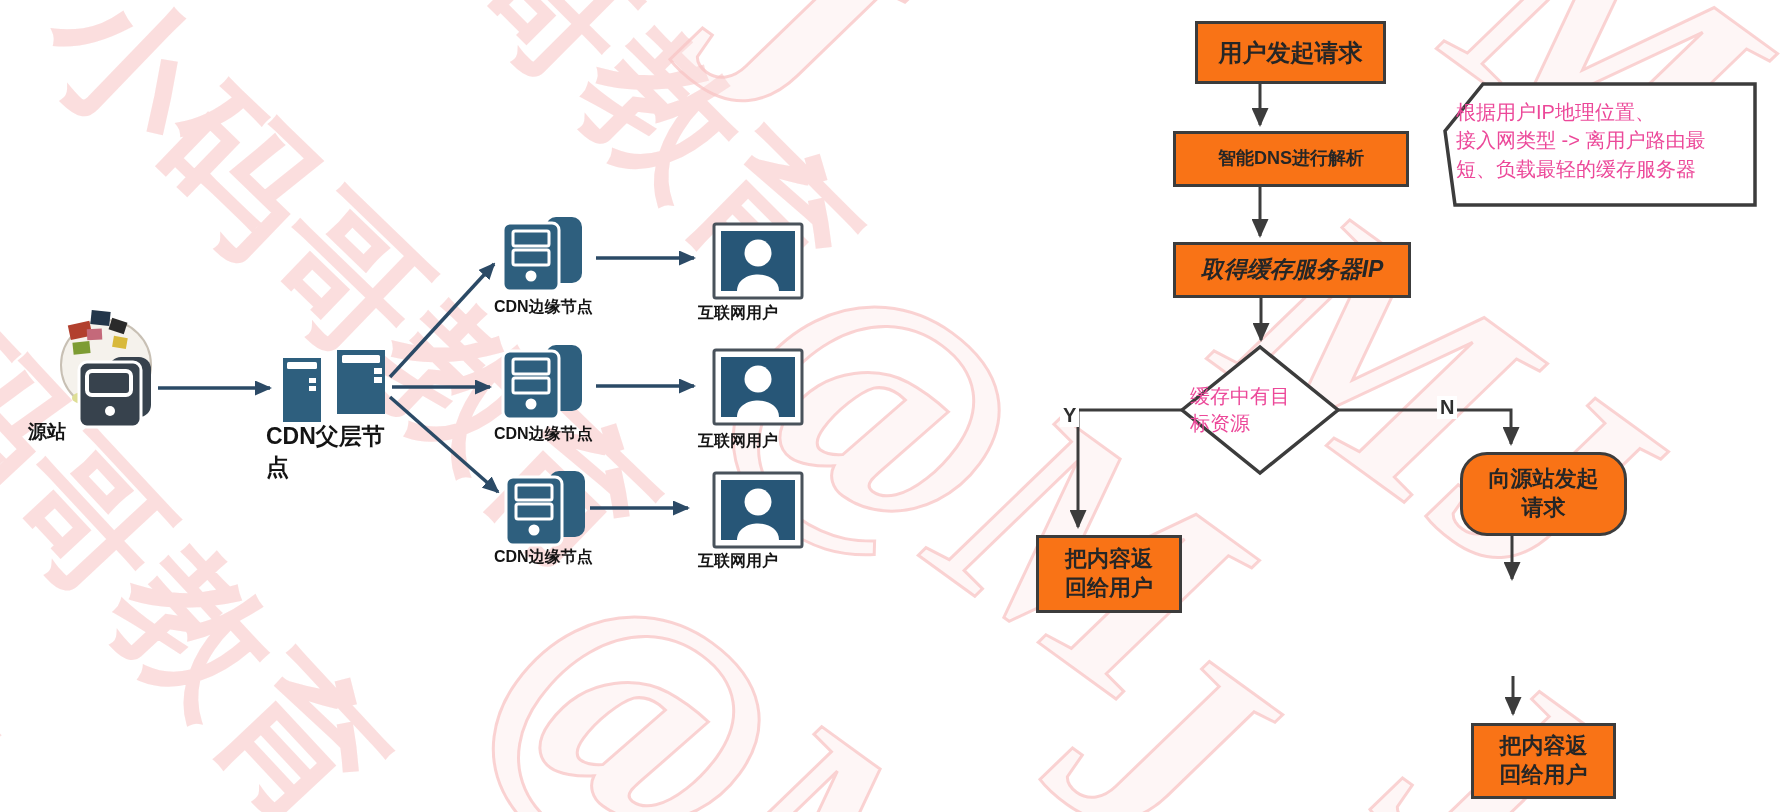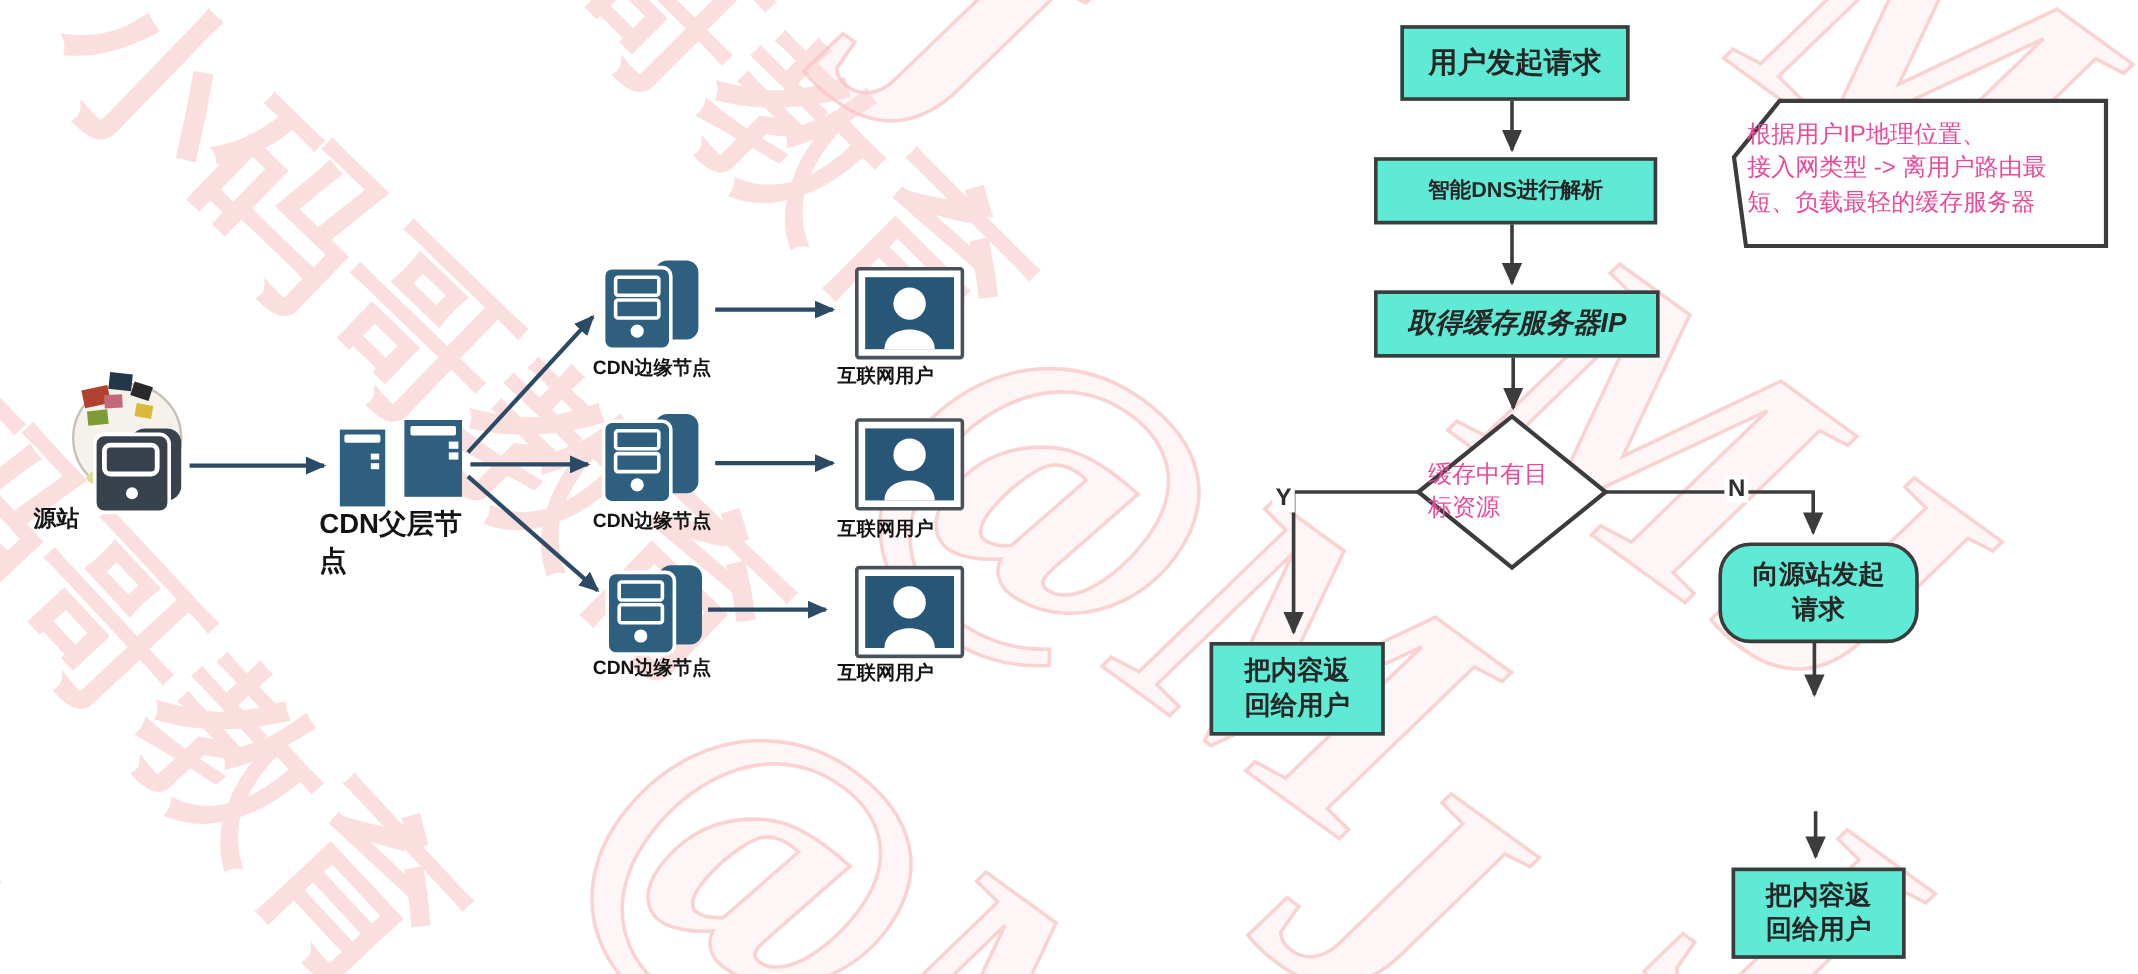--- a/index.html
+++ b/index.html
@@ -9,23 +9,23 @@
   .wm{position:absolute;transform-origin:0 0;font-weight:bold;white-space:nowrap;
       pointer-events:none;z-index:0;user-select:none;}
   .wm-cjk{font-size:150px;color:rgba(248,201,201,0.62);letter-spacing:4px;}
   .wm-script{font-family:"Liberation Serif",serif;font-style:italic;font-size:300px;
       color:rgba(252,224,224,0.30);-webkit-text-stroke:3px rgba(248,196,196,0.75);}
   svg.conn{position:absolute;left:0;top:0;z-index:1;}
   .icon{position:absolute;z-index:2;}
   .lbl{position:absolute;font-weight:bold;color:#141414;z-index:3;}
   .lbl.center{text-align:left;}
   
-  .flowbox{position:absolute;background:#5eead4;border:3px solid #3c3c3c;z-index:2;
+  .flowbox{position:absolute;background:#f97316;border:3px solid #3c3c3c;z-index:2;
       display:flex;align-items:center;justify-content:center;text-align:center;
-      font-weight:bold;color:#262626;white-space:pre-line;line-height:1.3;}
+      font-weight:bold;color:#262626;white-space:pre-line;line-height:1.3;margin-left:28px;}
   .flowtext{position:absolute;z-index:2;font-weight:normal;color:#ec4899;
       white-space:pre-line;line-height:1.35;}
   .yn{position:absolute;z-index:3;font-weight:bold;color:#2e2e2e;background:#fff;
       padding:0 3px;font-size:20px;}
 </style>
 </head>
 <body>
 
 <div class="stage">
 

